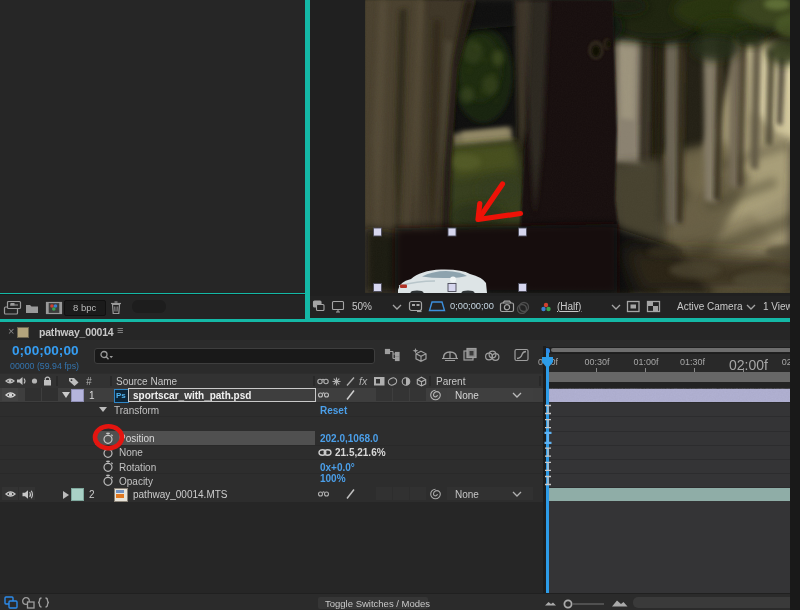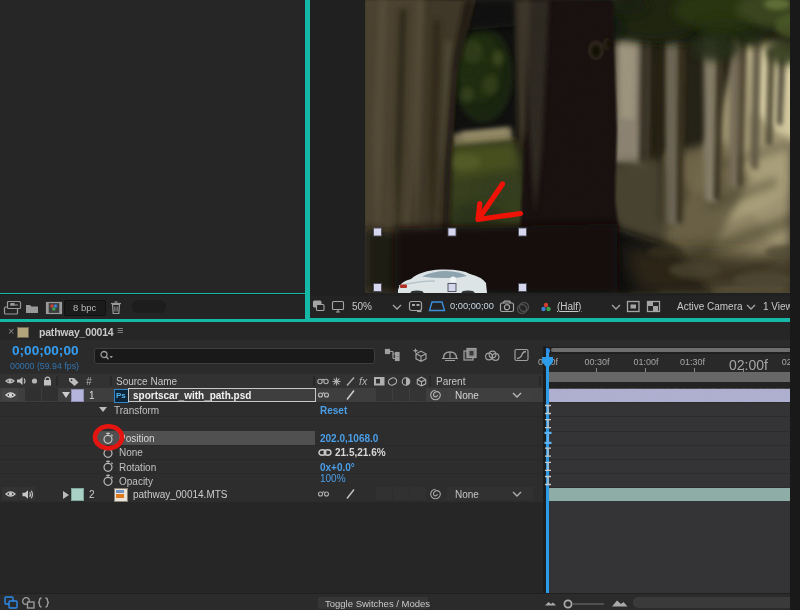--- a/index.html
+++ b/index.html
@@ -448,21 +448,21 @@
       </div>
 
       <div class="abs" style="left:0;top:85.2px;width:543px;height:14.2px;border-bottom:7px solid #f97316;padding-left:10px;">
         <svg class="abs" style="left:102px;top:1px;" width="12" height="13" viewBox="0 0 12 13">
           <circle cx="6" cy="7.3" r="4" fill="none" stroke="#b9b9b9" stroke-width="1.2"></circle>
           <line x1="6" y1="0.8" x2="6" y2="2.6" stroke="#b9b9b9" stroke-width="1.6"></line>
           <line x1="4.2" y1="1.4" x2="7.8" y2="1.4" stroke="#b9b9b9" stroke-width="1.2"></line>
           <line x1="9.3" y1="2.6" x2="10.6" y2="4" stroke="#b9b9b9" stroke-width="1.2"></line>
         </svg>
         <div class="txt" style="left:119px;top:2.5px;">Opacity</div>
-        <div class="txt" style="left:320px;top:0;color:#4b9fe9;font-weight:normal;">100%</div>
+        <div class="txt" style="left:320px;top:0;color:#4b9fe9;font-weight:bold;">100%</div>
       </div>
 
       <div class="abs" style="left:0;top:99.4px;width:543px;height:14.2px;background:#2d2d2d;border-bottom:1px solid #292929;">
         <div class="abs" style="left:2px;top:0;width:16px;height:13px;background:#333333;"></div>
         <svg class="abs" style="left:4px;top:2px;" width="13" height="10" viewBox="0 0 13 10">
           <path d="M2 5 Q6.5 0.8 11 5 Q6.5 9.2 2 5 Z" fill="none" stroke="#c8c8c8" stroke-width="1.3"></path>
           <circle cx="6.5" cy="5" r="1.7" fill="#c8c8c8"></circle>
         </svg>
         <div class="abs" style="left:19px;top:0;width:16px;height:13px;background:#333333;"></div>
         <svg class="abs" style="left:21px;top:1.5px;" width="13" height="11" viewBox="0 0 13 11">

